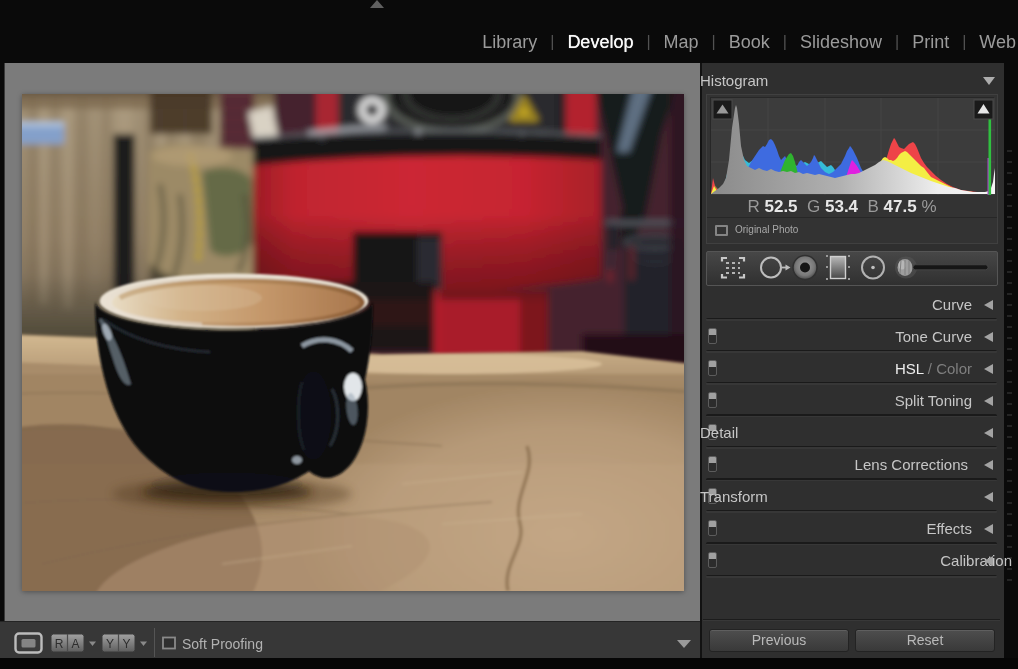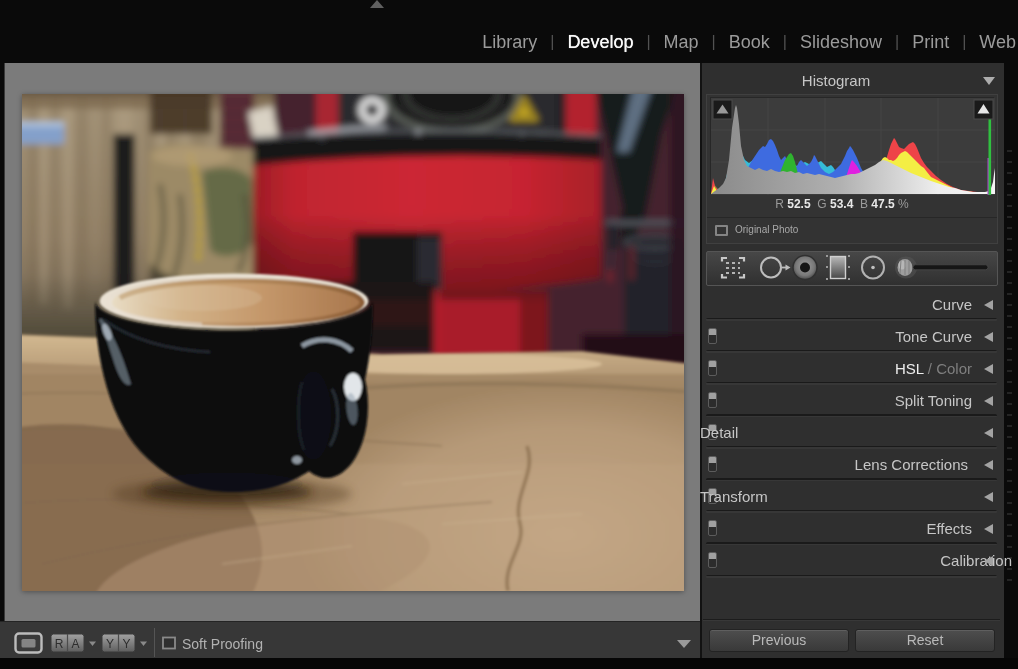--- a/index.html
+++ b/index.html
@@ -317,21 +317,21 @@
 <polygon points="677,19 691,19 684,27" fill="#9a9a9a"></polygon>
 </svg>
 </div>
 <div class="abs" id="blackbottom"></div>
 
 <div class="abs" id="rpanel"></div>
 <div class="abs" id="rpline"></div>
 <div class="abs" id="rgrip"></div>
 <div class="abs" style="left:1007px; top:150px; width:5px; height:435px; background:repeating-linear-gradient(180deg,#242424 0 2px,#0a0a0a 2px 11px);"></div>
 
-<div class="abs ptext" style="left:700px; top:72px; width:272px; text-align:center;">Histogram</div>
+<div class="abs ptext" style="left:700px; top:72px; width:272px; text-align:left;">Histogram</div>
 <div class="abs" style="left:983px; top:77px; width:0; height:0; border-left:6px solid transparent; border-right:6px solid transparent; border-top:8px solid #adadad;"></div>
 
 <div class="abs" id="histbox"></div>
 <div class="abs" id="histcanvas">
 <svg width="284" height="97" viewBox="0 0 284 97">
 <defs>
 <linearGradient id="ggray" x1="0" y1="0" x2="1" y2="0">
   <stop offset="0" stop-color="#8a8a8a"></stop>
           <stop offset="0.45" stop-color="#b0b0b0"></stop>
           <stop offset="0.8" stop-color="#eeeeee"></stop>
@@ -362,21 +362,21 @@
 
 <g>
  <rect x="2" y="2" width="19" height="19" fill="#1a1a1a" stroke="#4b4b4b" stroke-width="1"></rect>
  <polygon points="11.5,6.5 17.5,15.5 5.5,15.5" fill="#999999"></polygon>
  <rect x="263" y="2" width="19" height="19" fill="#1a1a1a" stroke="#4b4b4b" stroke-width="1"></rect>
  <polygon points="272.5,6 278.5,15.5 266.5,15.5" fill="#e6e6e6"></polygon>
 </g>
 </svg>
 </div>
 
-<div class="abs" style="left:696px; top:197px; width:292px; height:20px; color:#9a9a9a; font-size:12px; text-align:center;">
+<div class="abs" style="left:696px; top:197px; width:292px; height:20px; color:#9a9a9a; font-size:17px; text-align:center;">
   R <b style="color:#e8e8e8;">52.5</b>&nbsp; G <b style="color:#e8e8e8;">53.4</b>&nbsp; B <b style="color:#e8e8e8;">47.5</b> %
 </div>
 <div class="abs" style="left:707px; top:217px; width:290px; height:1px; background:#272727;"></div>
 <div class="abs" style="left:715px; top:225px; width:13px; height:11px; border:2px solid #848484; border-radius:1px;"></div>
 <div class="abs" style="left:735px; top:224px; color:#a8a8a8; font-size:10px;">Original Photo</div>
 
 <div class="abs" id="toolstrip"></div>
 <div class="abs" id="stripicons" style="left:706px; top:251px; width:292px; height:35px;">
 <svg width="292" height="35" viewBox="0 0 292 35">
 <defs>

